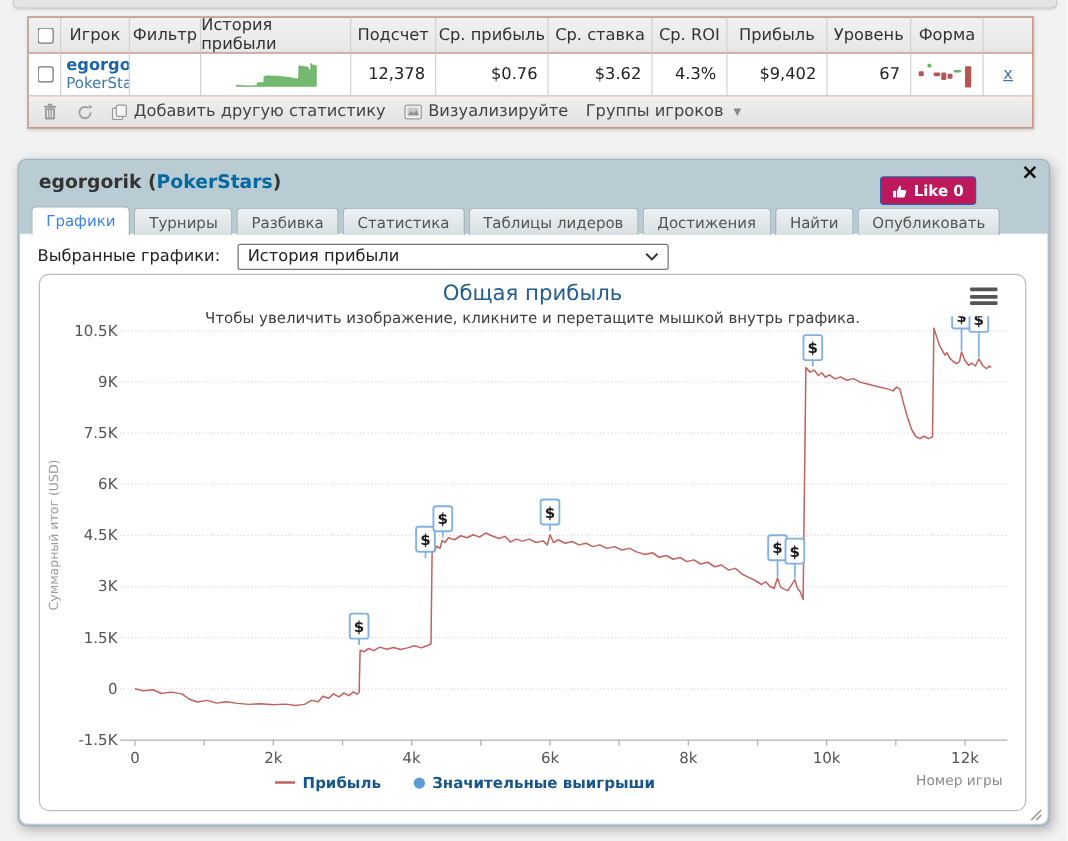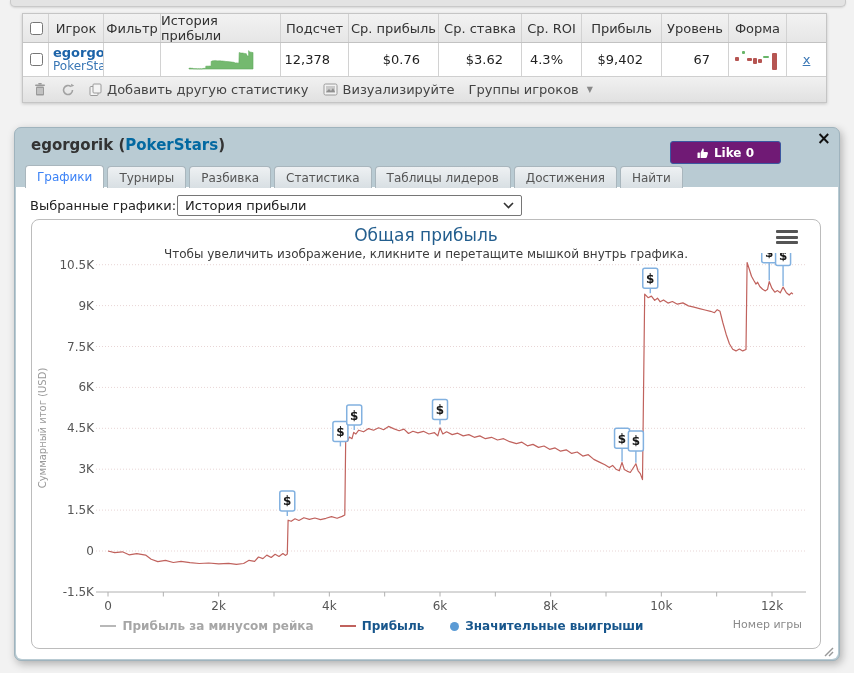--- a/index.html
+++ b/index.html
@@ -13,47 +13,47 @@
     border:1px solid #c5c5c5;border-radius:0;box-shadow:0 1px 3px rgba(0,0,0,.18);overflow:hidden}
   .thead{display:flex;height:28px;align-items:stretch;background:linear-gradient(#f2f2f2,#e6e6e6);
     border-bottom:1px solid #c2c2c2;color:#333;font-size:13px}
   .th,.td{display:flex;align-items:center;justify-content:center;box-sizing:border-box;
     border-right:1px solid #d2d2d2;overflow:hidden}
   .th:last-child,.td:last-child{border-right:none}
   .trow{display:flex;height:33px;background:#fff;border-bottom:1px solid #cfcfcf;font-size:13px;color:#222}
   .w-cb{width:26px}.w-player{width:55px}.w-filter{width:57px}.w-hist{width:120px}.w-count{width:68px}
   .w-avp{width:90px}.w-avs{width:83px}.w-roi{width:60px}.w-profit{width:80px}.w-level{width:67px}
   .w-form{width:58px}.w-x{flex:1}
-  .num{justify-content:flex-end;padding-right:18px}
+  .num{justify-content:flex-end;padding-right:8px}
   .td-player{flex-direction:column;align-items:flex-start;justify-content:center;padding-left:4px;line-height:1.05}
   .pname{font-weight:bold;color:#1c63a8;font-size:13px;white-space:nowrap}
   .psite{color:#3a77b5;font-size:12px;white-space:nowrap}
   .x-link{color:#3a77b5;text-decoration:underline;font-size:13px;cursor:pointer}
   .form-wrap{position:relative;width:46px;height:24px}
   .form-wrap div{position:absolute;border-radius:1px}
   .t-toolbar{display:flex;align-items:center;height:25px;padding-left:10px;font-size:13px;color:#444;
     background:linear-gradient(#f1f1f1,#e1e1e1)}
   .tbtn{display:flex;align-items:center;gap:5px;cursor:pointer;margin-right:14px;white-space:nowrap}
   .tbtn svg{display:block}
   .tri{font-size:8px;color:#888;margin-left:3px}
   
   .panel{position:absolute;left:14px;top:127px;width:826px;height:534px;background:#b9cbd3;
     border:1px solid #9fb3bd;border-radius:7px;box-shadow:2px 3px 9px rgba(0,0,0,.28);box-sizing:border-box}
   .panel-close{position:absolute;top:0px;right:8px;font-size:17px;font-weight:bold;color:#111;cursor:pointer;line-height:1.2}
   .ptitle{position:absolute;left:16px;top:8px;font-size:15px;font-weight:bold;color:#333}
   .ptitle .site{color:#0369a1}
-  .like-btn{position:absolute;right:58px;top:13px;height:21px;background:#701a75;border:1px solid #3b57a0;
+  .like-btn{position:absolute;right:58px;top:13px;height:21px;background:#be185d;border:1px solid #3b57a0;
     border-radius:3px;color:#fff;font-size:12px;font-weight:bold;display:flex;align-items:center;gap:5px;
-    padding:0 26px;cursor:pointer}
+    padding:0 9px;cursor:pointer}
   .tabs{position:absolute;left:10px;top:37px;display:flex;gap:3px;align-items:flex-end;z-index:2}
   .tab{background:linear-gradient(#eef1f3,#d8dfe3);border:1px solid #a9b6bd;border-bottom:none;
     border-radius:4px 4px 0 0;padding:4px 11px 0 11px;font-size:12px;color:#555;height:22px;box-sizing:border-box;cursor:pointer;white-space:nowrap}
   .tab.active{background:#fff;color:#3b82f6;height:23px;font-weight:normal}
   .pcontent{position:absolute;left:1px;right:1px;top:59px;bottom:1px;background:#fff;border-radius:0 0 6px 6px}
-  .select-row{position:absolute;left:14px;top:8px;display:flex;align-items:center;gap:1px;font-size:13px;color:#222}
+  .select-row{position:absolute;left:14px;top:8px;display:flex;align-items:center;gap:14px;font-size:13px;color:#222}
   .gselect{width:345px;height:21px;border:1px solid #767676;border-radius:2px;background:#fff;display:flex;
     align-items:center;justify-content:space-between;padding:0 7px;font-size:13px;color:#222;box-sizing:border-box;cursor:pointer}
   
   .chart-box{position:absolute;left:15px;top:32px;width:790px;height:430px;border:1px solid #bcbcbc;
     border-radius:8px;box-sizing:border-box;overflow:hidden;background:#fff}
   #plot-svg{position:absolute;left:0;top:0}
   .chart-title{position:absolute;top:5px;width:100%;text-align:center;font-size:17px;color:#235e8e}
   .chart-sub{position:absolute;top:27px;width:100%;text-align:center;font-size:12px;color:#3c3c3c}
   .burger{position:absolute;top:10px;right:22px;width:22px;cursor:pointer}
   .burger div{height:3px;background:#555;border-radius:1px;margin-bottom:2.5px}
@@ -175,20 +175,21 @@
     <span>Like 0</span>
   </div>
   <div class="tabs">
     <div class="tab active">Графики</div>
     <div class="tab">Турниры</div>
     <div class="tab">Разбивка</div>
     <div class="tab">Статистика</div>
     <div class="tab">Таблицы лидеров</div>
     <div class="tab">Достижения</div>
     <div class="tab">Найти</div>
+    <div class="tab">Опубликовать</div>
   </div>
   <div class="pcontent">
     <div class="select-row">
       <span>Выбранные графики:</span>
       <div class="gselect">
         <span>История прибыли</span>
         <svg width="11" height="7" viewBox="0 0 11 7">
             <polyline points="1,1 5.5,5.5 10,1" fill="none" stroke="#333" stroke-width="1.6"></polyline>
           </svg>
       </div>
@@ -271,24 +272,20 @@
           </g>
         </svg>
       <div class="chart-title">Общая прибыль</div>
       <div class="chart-sub">Чтобы увеличить изображение, кликните и перетащите мышкой внутрь графика.</div>
       <div class="burger">
           <div></div>
           <div></div>
           <div></div>
         </div>
       <div class="legend">
-        <span class="leg-item leg-gray">
-          <span class="dash" id="leg-dash-0" style="background: rgb(184, 184, 184);"></span>
-          <span>Прибыль за минусом рейка</span>
-        </span>
         <span class="leg-item leg-blue">
           <span class="dash" id="leg-dash-1" style="background: rgb(192, 98, 93);"></span>
           <span>Прибыль</span>
         </span>
         <span class="leg-item leg-blue">
           <span class="dot" id="leg-dot" style="background: rgb(91, 155, 213);"></span>
           <span>Значительные выигрыши</span>
         </span>
       </div>
       <div class="xaxis-name">Номер игры</div>

